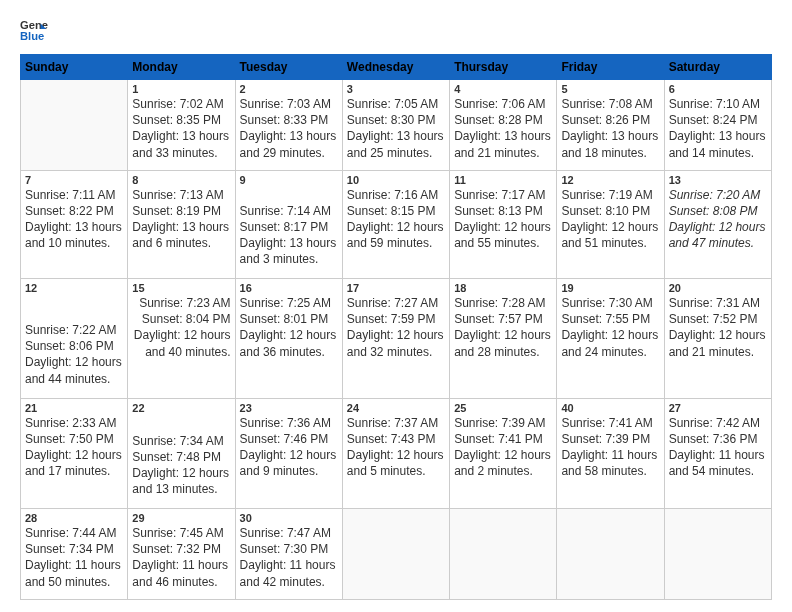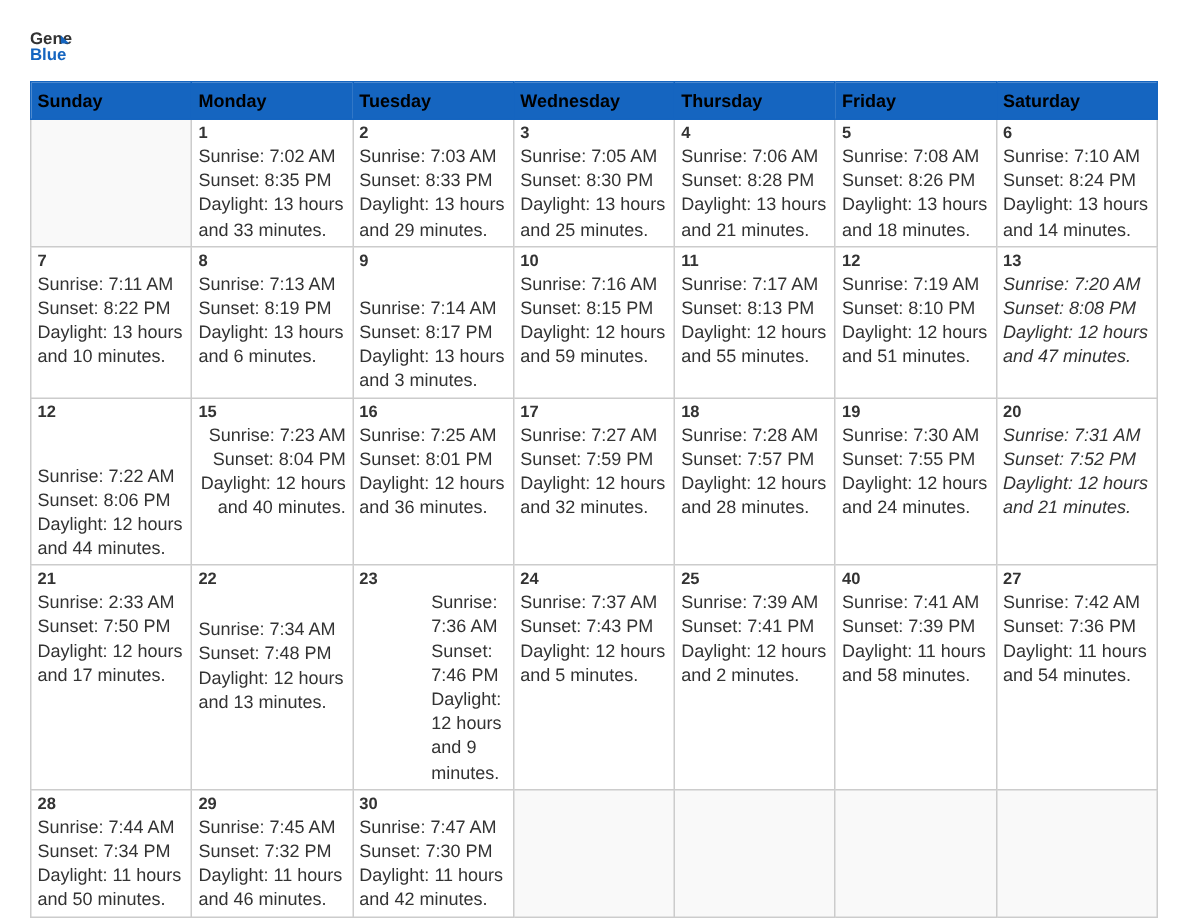--- a/index.html
+++ b/index.html
@@ -253,21 +253,21 @@
           </td>
           <td>
             <div class="day-number">19</div>
             <div class="cell-info" style="white-space: pre-line;">Sunrise: 7:30 AM
 Sunset: 7:55 PM
 Daylight: 12 hours
 and 24 minutes.</div>
           </td>
           <td>
             <div class="day-number">20</div>
-            <div class="cell-info" style="white-space: pre-line; font-style: italic;">Sunrise: 7:31 AM
+            <div class="cell-info" style="white-space: pre-line;">Sunrise: 7:31 AM
 Sunset: 7:52 PM
 Daylight: 12 hours
 and 21 minutes.</div>
           </td>
         </tr>
         <tr>
           <td>
             <div class="day-number">21</div>
             <div class="cell-info" style="white-space: pre-line;">Sunrise: 2:33 AM
 Sunset: 7:50 PM
@@ -276,21 +276,21 @@
           </td>
           <td>
             <div class="day-number">22</div>
             <div class="cell-info" style="white-space: pre-line; margin-top: 19px;">Sunrise: 7:34 AM
 Sunset: 7:48 PM
 Daylight: 12 hours
 and 13 minutes.</div>
           </td>
           <td>
             <div class="day-number">23</div>
-            <div class="cell-info" style="white-space: pre-line; margin-left: 48px;">Sunrise: 7:36 AM
+            <div class="cell-info" style="white-space: pre-line;">Sunrise: 7:36 AM
 Sunset: 7:46 PM
 Daylight: 12 hours
 and 9 minutes.</div>
           </td>
           <td>
             <div class="day-number">24</div>
             <div class="cell-info" style="white-space: pre-line;">Sunrise: 7:37 AM
 Sunset: 7:43 PM
 Daylight: 12 hours
 and 5 minutes.</div>

